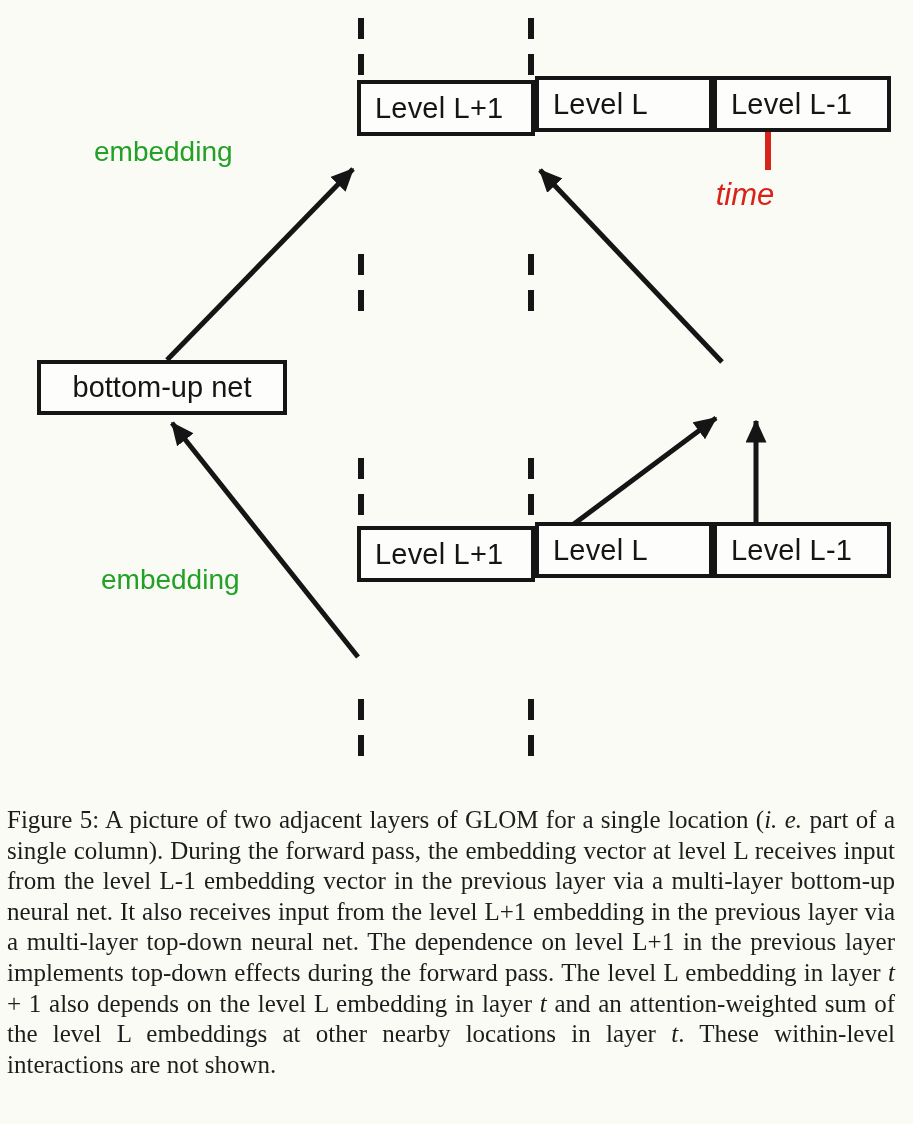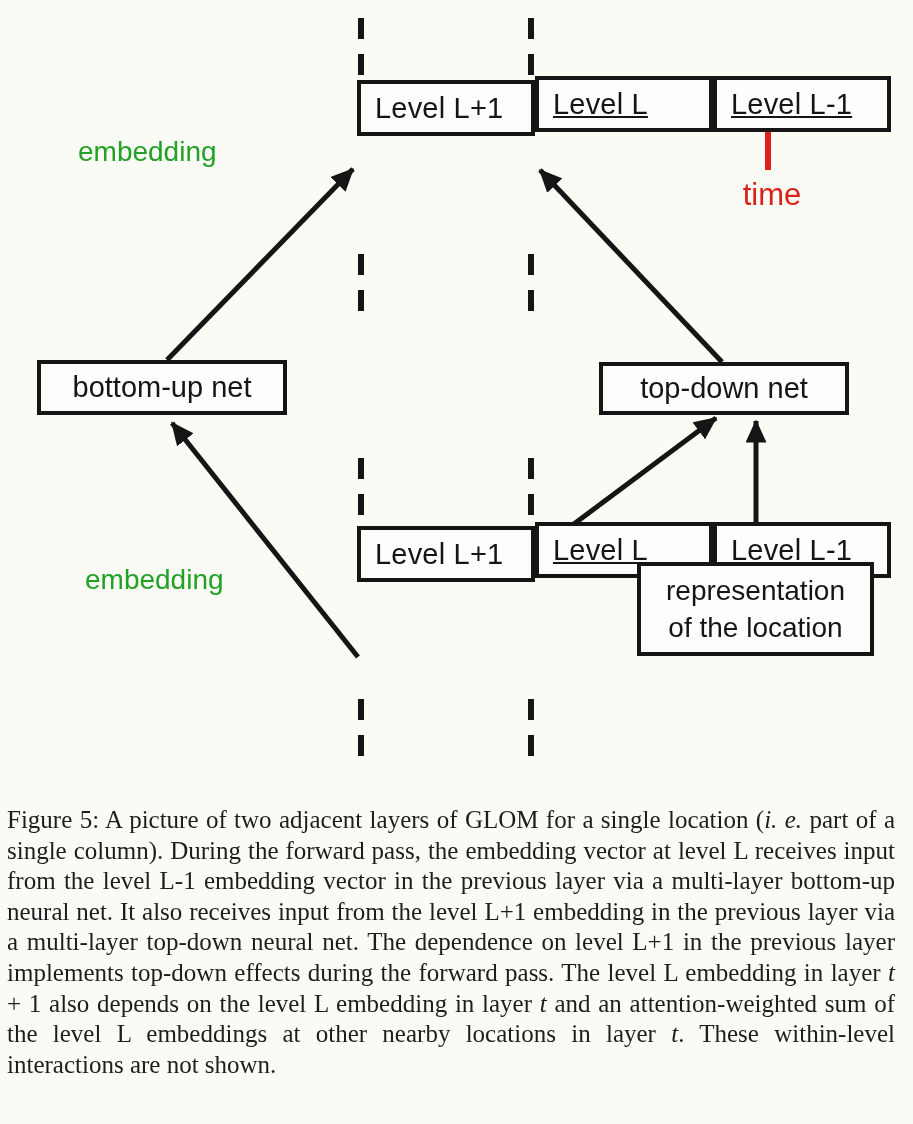--- a/index.html
+++ b/index.html
@@ -20,33 +20,33 @@
   .wires marker path.inkhead{fill:var(--ink);}
   .wires marker path.redhead{fill:var(--red);}
 
   .stack{position:absolute;z-index:2;display:flex;flex-direction:row;}
   .cell{
     box-sizing:border-box;width:178px;height:56px;
     border:4px solid var(--ink);background:var(--boxbg);
     display:flex;align-items:center;padding-left:14px;
     font-size:29px;color:var(--ink);letter-spacing:.2px;
   }
-  .cell + .cell{margin-top:-4px;text-decoration:underline;}
+  .cell + .cell{margin-top:-4px;}
 
   .node{
     position:absolute;z-index:2;box-sizing:border-box;
     border:4px solid var(--ink);background:var(--boxbg);
     display:flex;align-items:center;justify-content:center;
     font-size:29px;color:var(--ink);text-align:right;
   }
   .node.two-line{flex-direction:column;line-height:37px;font-size:28px;}
 
   .green-label{
     position:absolute;z-index:2;color:var(--green);
-    font-size:28px;line-height:37px;white-space:nowrap;
+    font-size:28px;line-height:37px;white-space:nowrap;margin-left:16px;
   }
   .time-label{
     position:absolute;z-index:2;color:var(--red);
     font-size:31px;text-align:center;width:90px;
   }
 
   .caption{
     position:absolute;left:7px;top:805px;width:888px;z-index:2;
     font-family:"Liberation Serif","DejaVu Serif",serif;
     font-size:25px;line-height:30.6px;color:#1d1d1d;
@@ -94,31 +94,26 @@
   </div>
 
   <div class="stack" style="left:357px;top:526px;">
     <div class="cell">Level L+1</div>
     <div class="cell">Level L</div>
     <div class="cell">Level L-1</div>
   </div>
 
   <div class="node" style="left:37px;top:360px;width:250px;height:55px;">bottom-up net</div>
 
-  <div class="node" style="left:599px;top:362px;width:250px;height:53px;">top-down net</div>
 
-  <div class="node two-line" style="left:637px;top:562px;width:237px;height:94px;">
-    <span>representation</span>
-    <span>of the location</span>
-  </div>
 
   <div class="green-label" style="left:78px;top:133px;">
     <div>embedding</div>
   </div>
   <div class="green-label" style="left:85px;top:561px;">
     <div>embedding</div>
   </div>
 
-  <div class="time-label" style="left:727px;top:177px;">time</div>
+  <div class="time-label" style="left:700px;top:177px;font-style:italic;">time</div>
 
   <p class="caption"><span>Figure 5: A picture of two adjacent layers of GLOM for a single location (</span><i>i. e.</i><span> part of a single column). During the forward pass, the embedding vector at level L receives input from the level L-1 embedding vector in the previous layer via a multi-layer bottom-up neural net. It also receives input from the level L+1 embedding in the previous layer via a multi-layer top-down neural net. The dependence on level L+1 in the previous layer implements top-down effects during the forward pass. The level L embedding in layer </span><i>t</i><span> + 1 also depends on the level L embedding in layer </span><i>t</i><span> and an attention-weighted sum of the level L embeddings at other nearby locations in layer </span><i>t</i><span>. These within-level interactions are not shown.</span></p>
 
 </div>
 
 </body></html>

